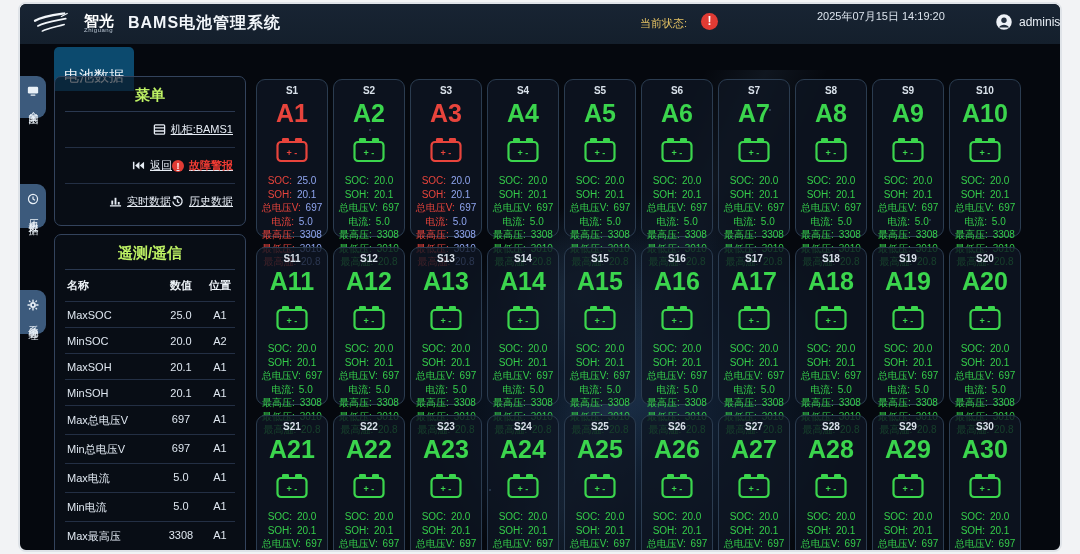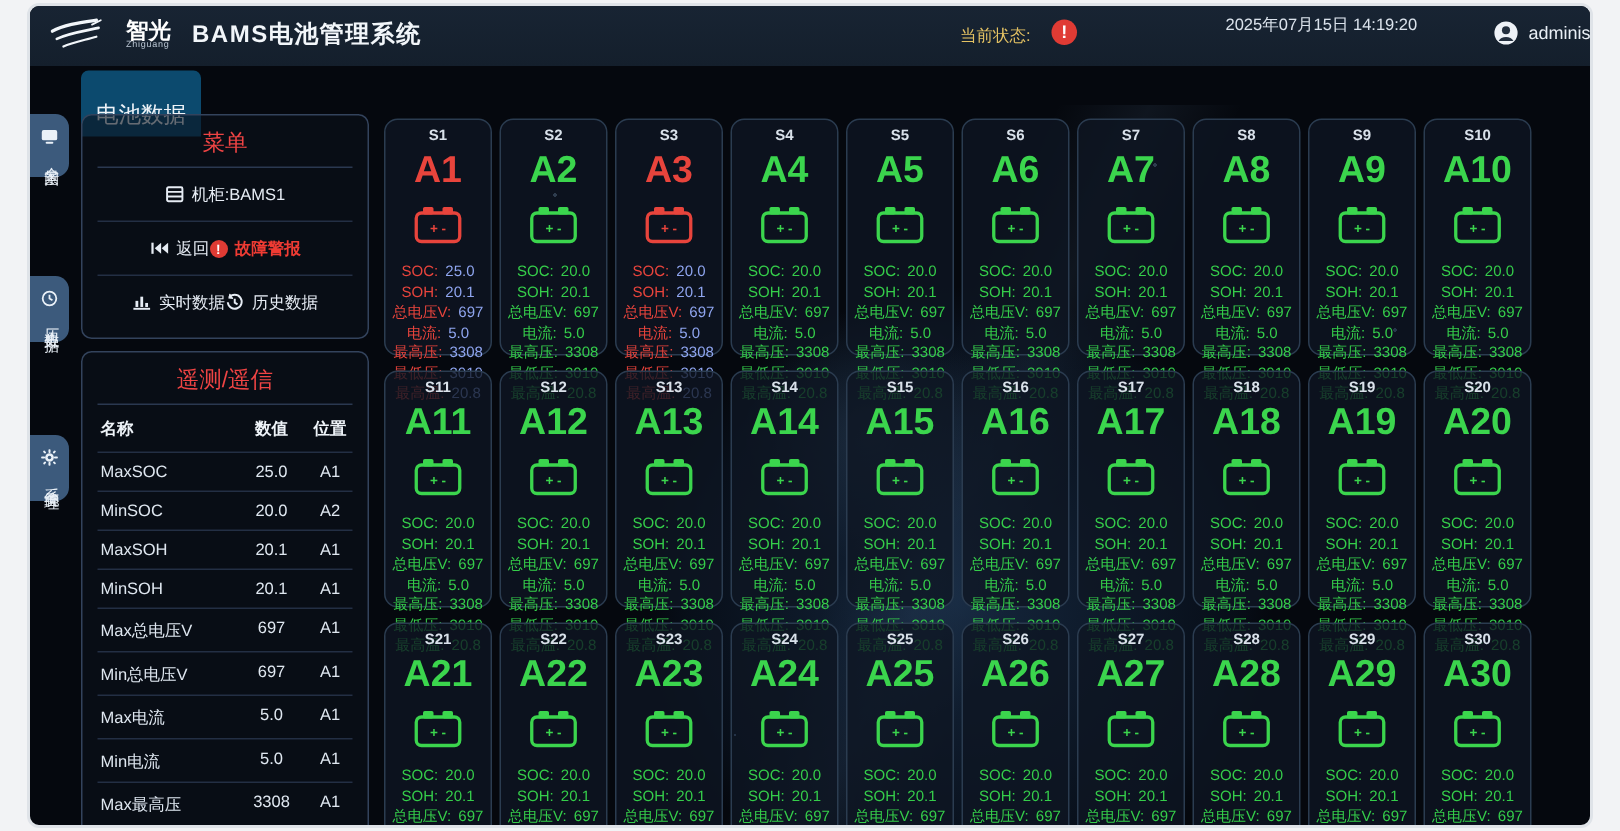--- a/index.html
+++ b/index.html
@@ -27,24 +27,24 @@
   
   .vside{width:30px;flex:0 0 30px;padding-top:6px;}
   .vtab{width:26px;background:#3c5a7c;border-radius:0 9px 9px 0;color:#eaf1f8;
         display:flex;flex-direction:column;align-items:center;padding:9px 0;gap:6px;cursor:pointer;}
   .vtab svg{width:12px;height:12px;flex:0 0 auto;}
   .vlabel{writing-mode:vertical-rl;text-orientation:upright;font-size:10px;letter-spacing:2px;}
   .vtab.t1{margin-bottom:66px;} .vtab.t2{margin-bottom:62px;}
   
   .leftcol{width:200px;flex:0 0 200px;padding:6px 4px 0 4px;box-sizing:border-box;}
   .panel{border:1px solid #33435c;border-radius:7px;background:rgba(10,16,26,.6);padding:6px 10px;margin-bottom:8px;}
-  .ptitle{color:#ef4444;font-weight:normal;font-size:15px;text-align:center;padding:3px 0 6px;
+  .ptitle{color:#bef264;font-weight:bold;font-size:15px;text-align:center;padding:3px 0 6px;
           border-bottom:1px solid #2a3850;}
-  .mrow{display:flex;justify-content:center;align-items:center;padding:10px 2px;
-        border-bottom:1px solid #232f44;color:#e6ecf4;font-size:11px;}
+  .mrow{display:flex;justify-content:flex-end;align-items:center;padding:10px 2px;
+        border-bottom:1px solid #232f44;color:#e6ecf4;font-size:11px;text-decoration:underline;}
   .mrow:last-child{border-bottom:none;}
   .mitem{display:flex;align-items:center;gap:5px;cursor:pointer;}
   .mitem svg{width:13px;height:13px;}
   .alarm{color:#ef3b33;font-weight:bold;}
   .alarm .dot{width:12px;height:12px;border-radius:50%;background:#e03b34;color:#fff;font-size:9px;
               line-height:12px;text-align:center;font-weight:bold;}
   
   .thead,.trow{display:flex;font-size:11px;padding:6px 2px;}
   .thead{color:#eef3f8;font-weight:bold;padding:8px 2px;}
   .trow{color:#dfe7f0;border-top:1px solid #232f44;padding:6.5px 2px;}

